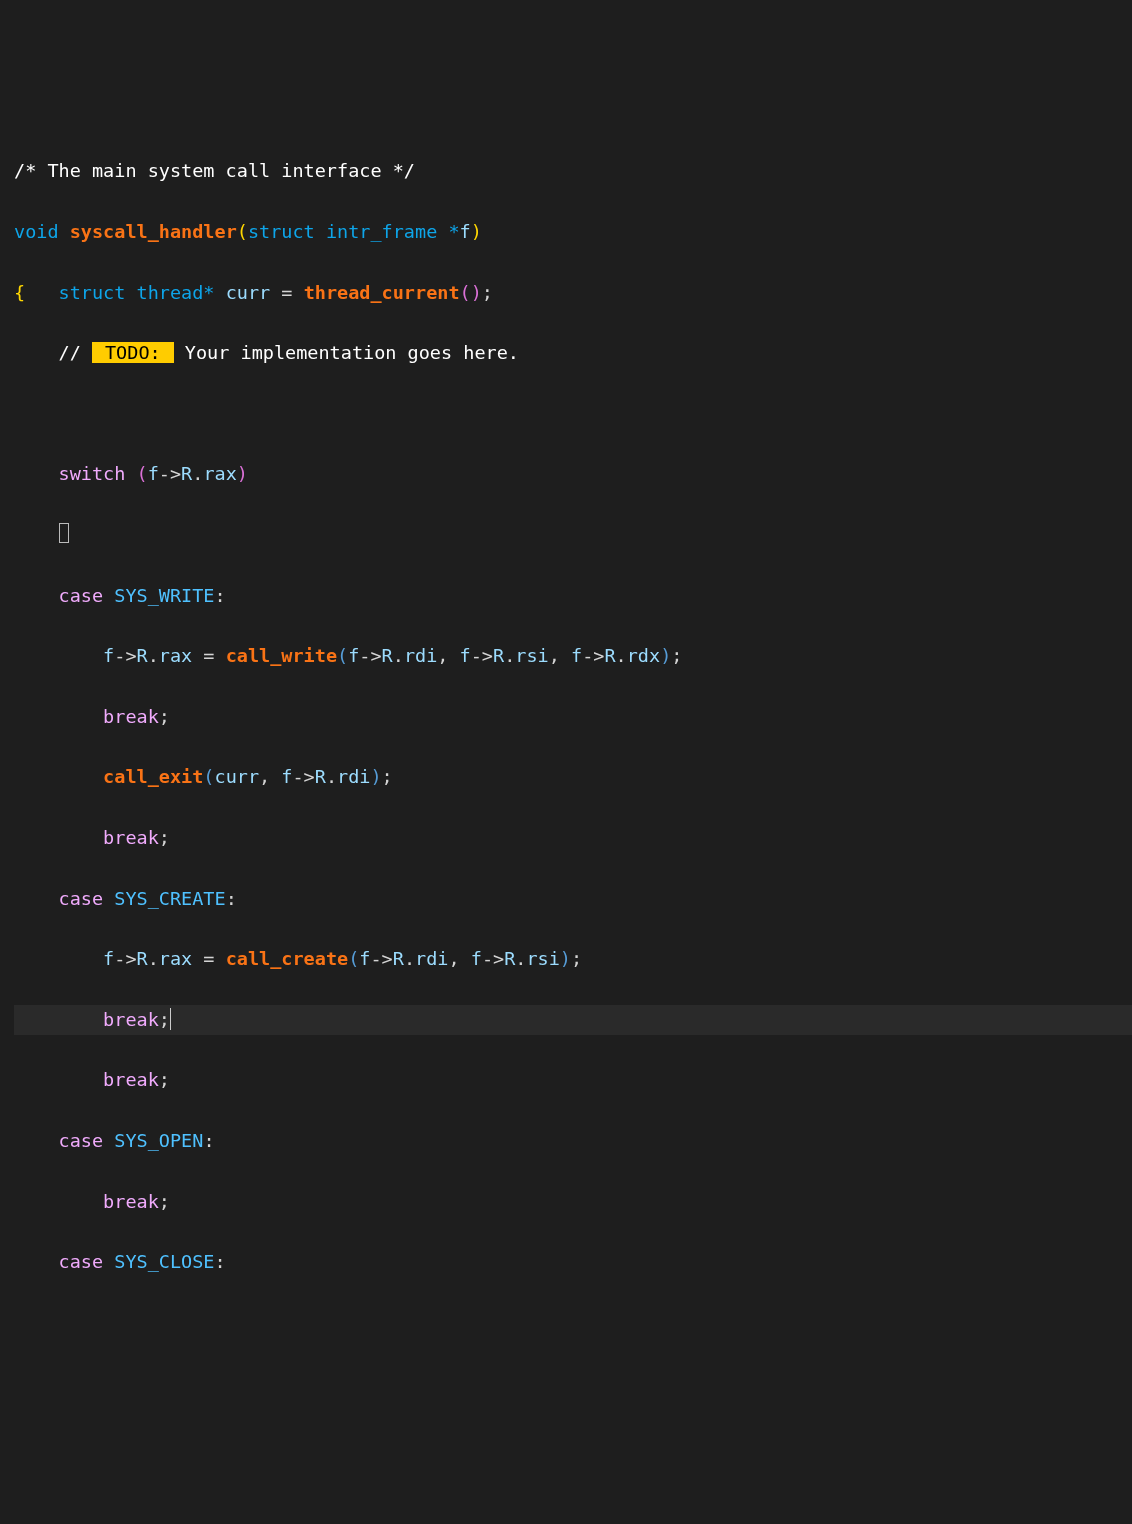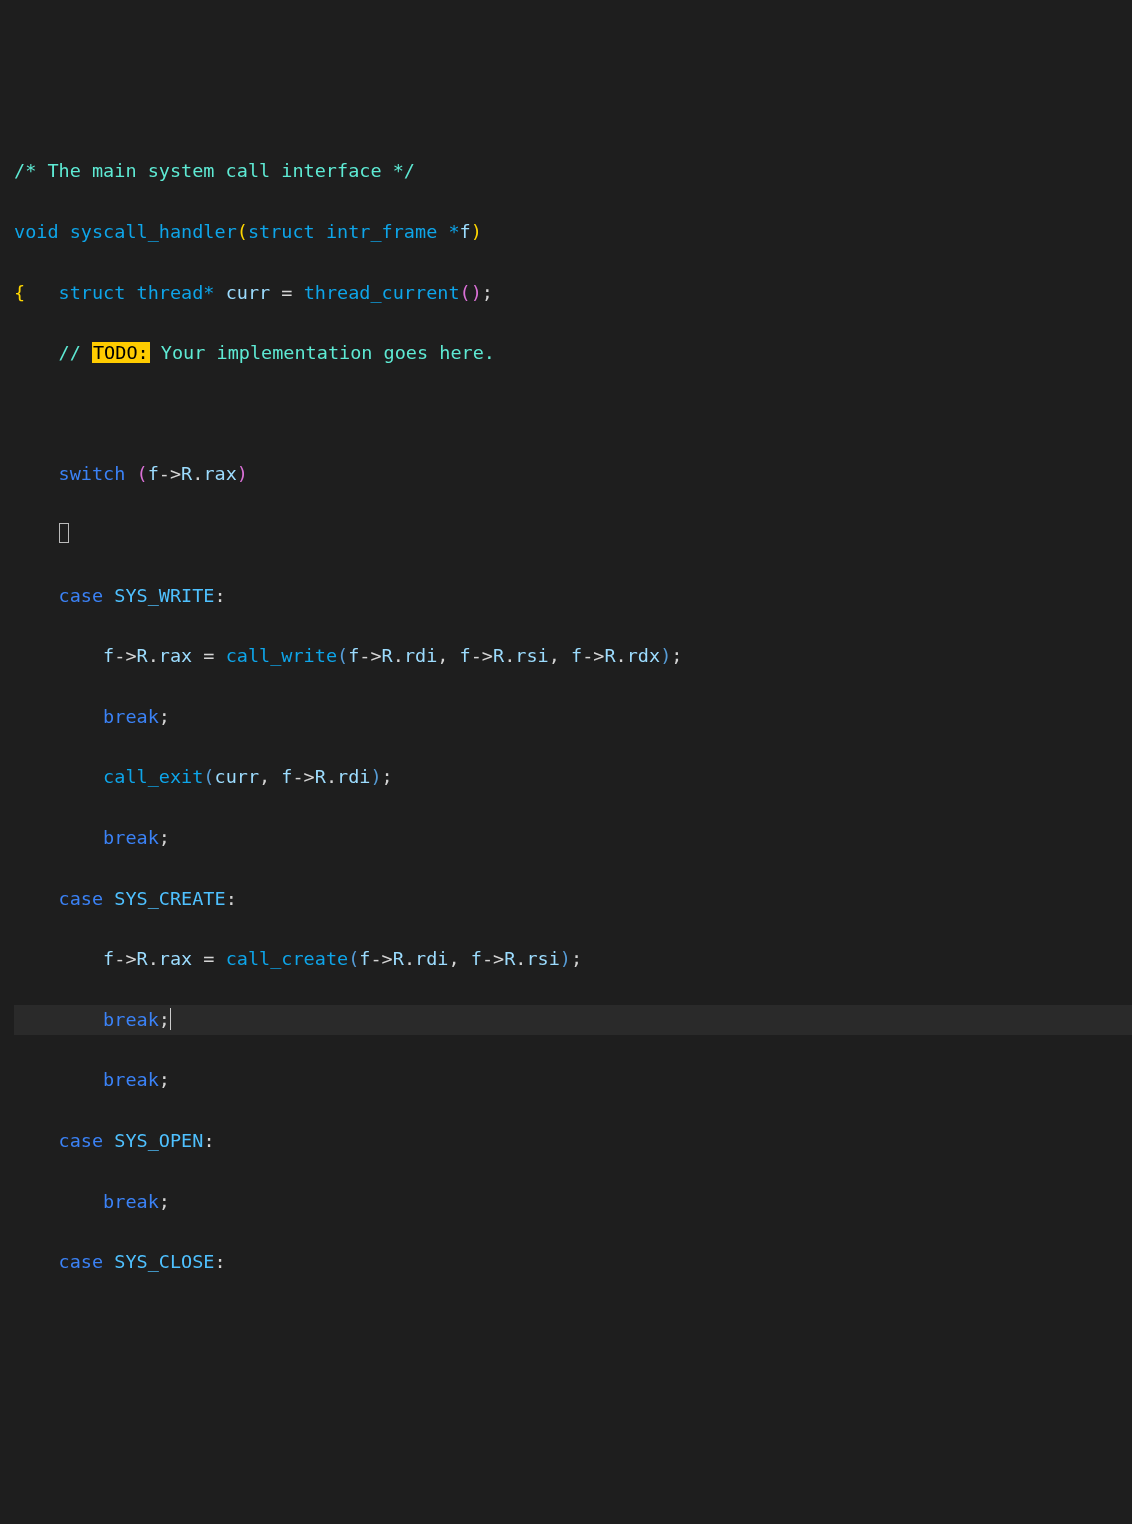--- a/index.html
+++ b/index.html
@@ -11,30 +11,30 @@
     color: #d4d4d4;
     padding: 5px 0 0 14px;
     white-space: pre;
     overflow: hidden;
     width: 1132px;
     height: 1524px;
   }
   .line { display: block; position: relative; }
   .line.hl { background: #2a2a2a; }
   
-  .cm { color: #5eead4; text-align: right; }        
-  .kw { color: #3b82f6; margin-top: 48px; }        
+  .cm { color: #ffffff; text-align: right; }        
+  .kw { color: #f0abfc; margin-top: 48px; }        
   .ty { color: #0ea5e9; }        
-  .fn { color: #0ea5e9; }        
+  .fn { color: #f97316; font-weight: bold; }        
   .var{ color: #9cdcfe; }        
   .cst{ color: #4fc1ff; margin-top: 44px; }
   .pn { color: #ffd700; }        
   .pn2{ color: #da70d6; }        
   .pn3{ color: #569cd6; }        
-  .todo-bg{ background:#ffcc00; color:#000; padding:0 1px;}
+  .todo-bg{ background:#ffcc00; color:#000; padding:0 13px;}
   .cursorbox{
     display:inline-block;
     border:1px solid #bbb;
     width: 10px; height: 20px;
     vertical-align: -2px;
   }
   .caret {
     display:inline-block;
     width:1px;height:22px;
     background:#ccc;

